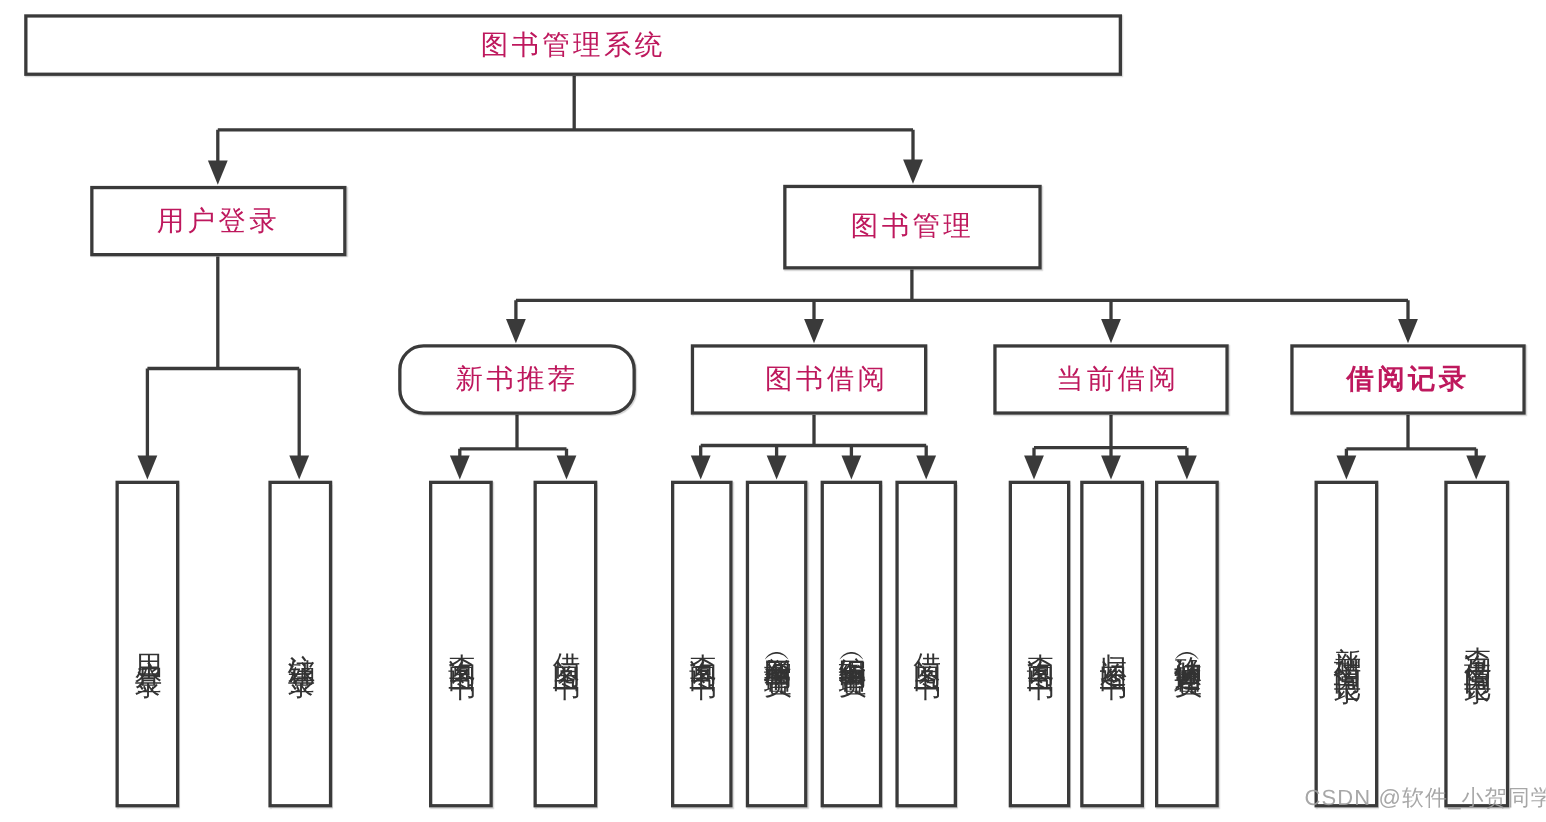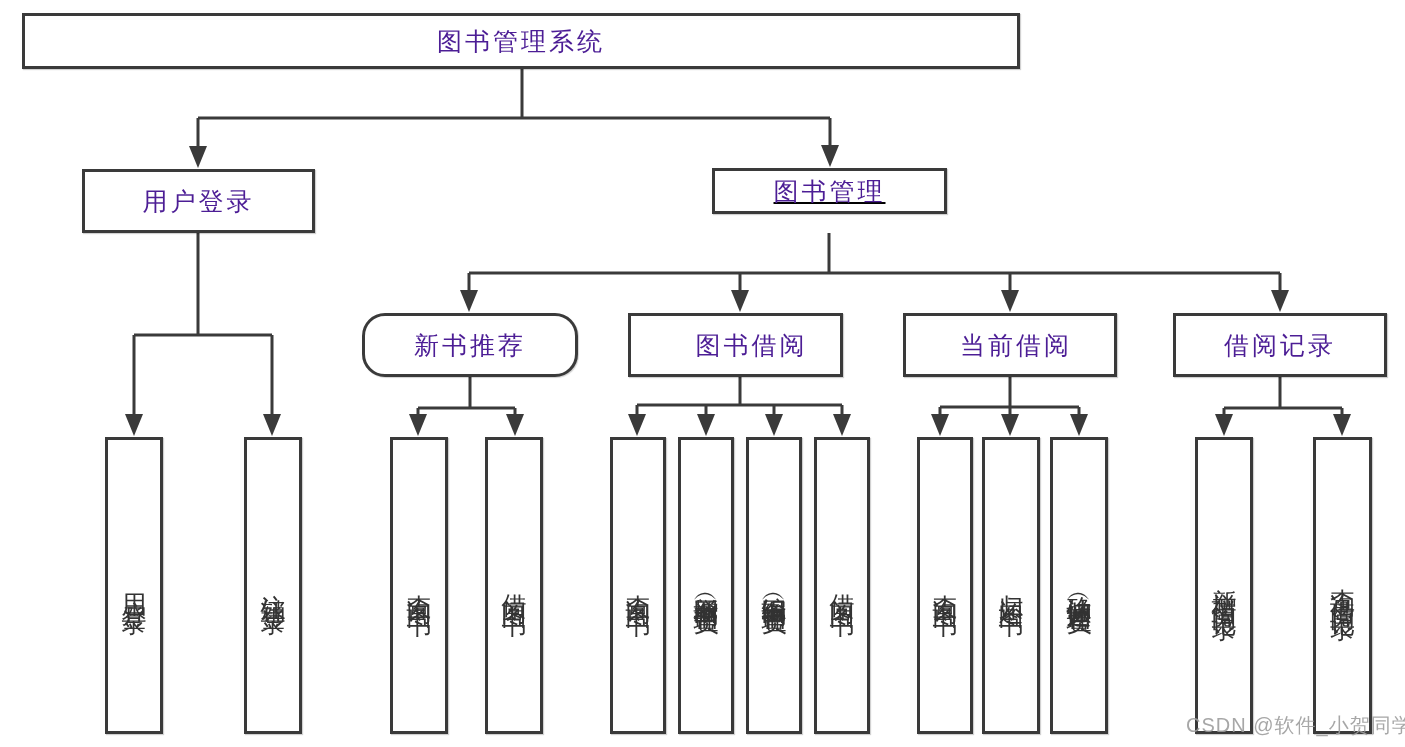--- a/index.html
+++ b/index.html
@@ -33,21 +33,21 @@
     position: absolute;
     box-sizing: border-box;
     border: 3px solid #3a3a3a;
     background: #ffffff;
     display: flex;
     align-items: center;
     justify-content: center;
     box-shadow: 1px 1px 1px rgba(0,0,0,0.18);
   }
   .hbox .label {
-    color: #4c1d95;
+    color: #be185d;
     font-size: 25px;
     letter-spacing: 3px;
     white-space: nowrap;
     line-height: 1;
     text-align: center;
   }
   .vbox .label {
     color: #333333;
     font-size: 25px;
     letter-spacing: 6px;
@@ -119,34 +119,34 @@
     </g>
   </svg>
 
   <div class="hbox" style="left:22px; top:13px; width:998px; height:56px;">
     <span class="label">图书管理系统</span>
   </div>
 
   <div class="hbox" style="left:82px; top:169px; width:233px; height:64px;">
     <span class="label">用户登录</span>
   </div>
-  <div class="hbox" style="left:712px; top:168px; width:235px; height:46px;text-decoration:underline;">
+  <div class="hbox" style="left:712px; top:168px; width:235px; height:77px;">
     <span class="label">图书管理</span>
   </div>
 
   <div class="hbox" style="left:362px; top:313px; width:216px; height:64px;border-radius:23px;">
     <span class="label">新书推荐</span>
   </div>
   <div class="hbox" style="left:628px; top:313px; width:215px; height:64px;padding-left:32px;">
     <span class="label">图书借阅</span>
   </div>
   <div class="hbox" style="left:903px; top:313px; width:214px; height:64px;padding-left:12px;">
     <span class="label">当前借阅</span>
   </div>
-  <div class="hbox" style="left:1173px; top:313px; width:214px; height:64px;">
+  <div class="hbox" style="left:1173px; top:313px; width:214px; height:64px;font-weight:bold;">
     <span class="label">借阅记录</span>
   </div>
 
   <div class="vbox" style="left:105px; top:437px; width:58px; height:297px;">
     <span class="label">用户登录</span>
   </div>
   <div class="vbox" style="left:244px; top:437px; width:58px; height:297px;">
     <span class="label">注销登录</span>
   </div>
 

